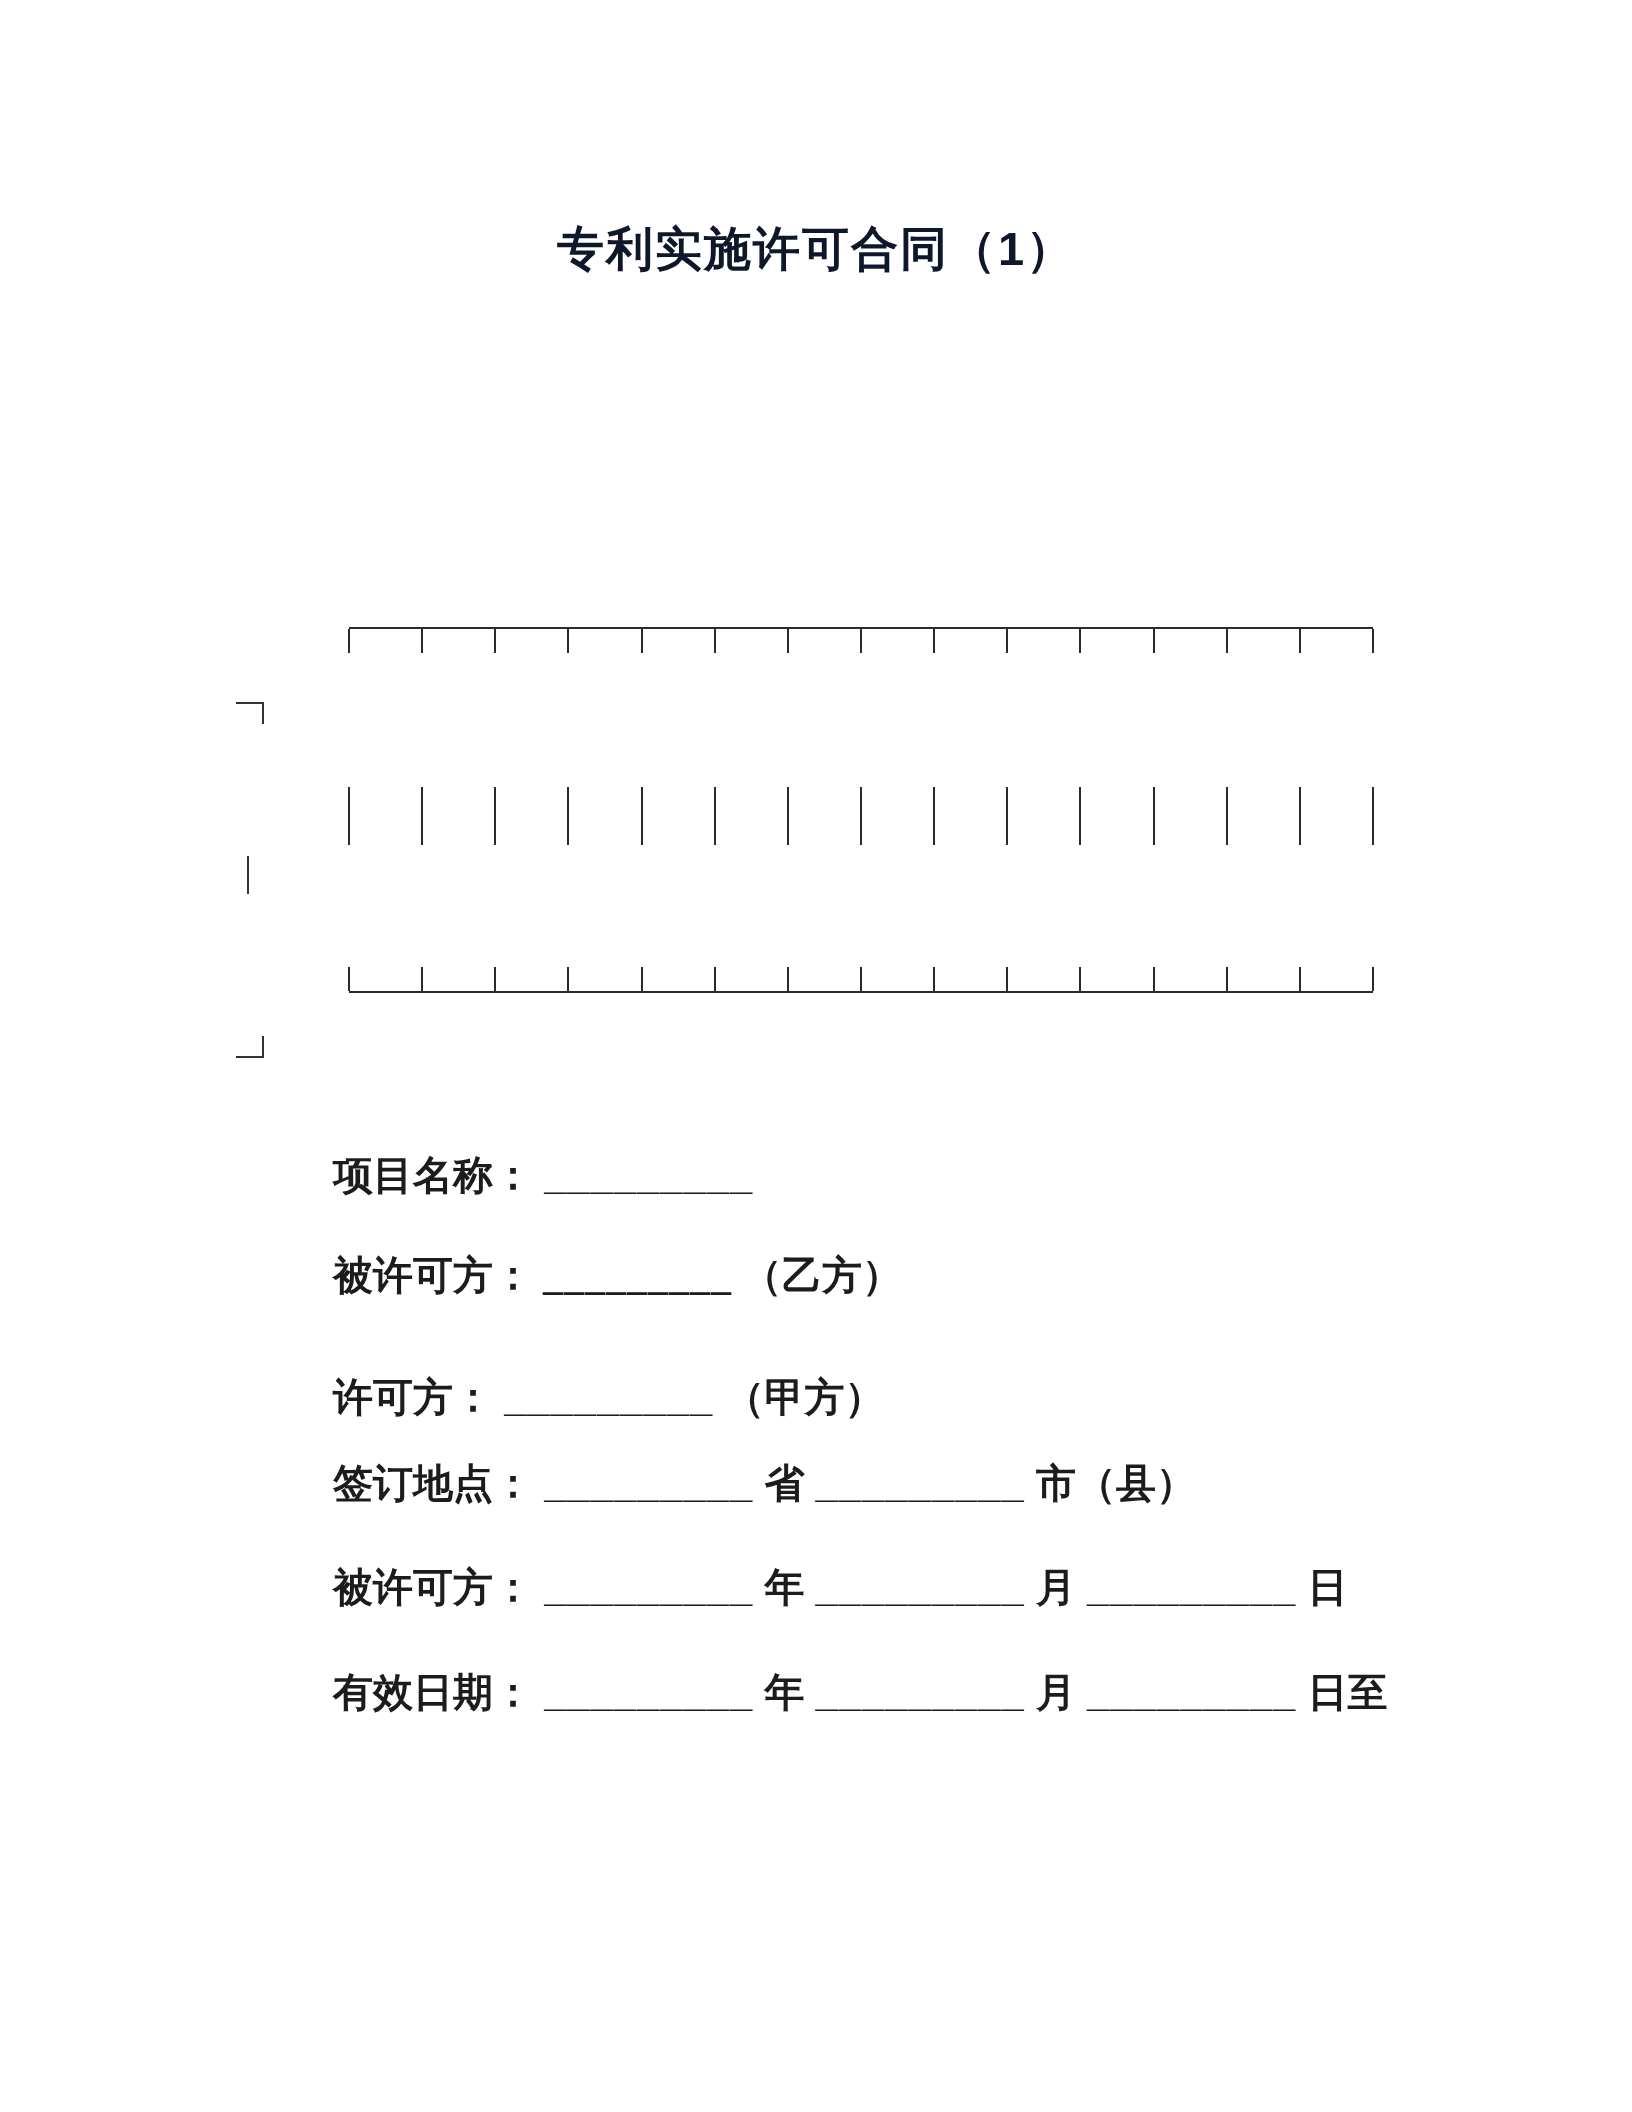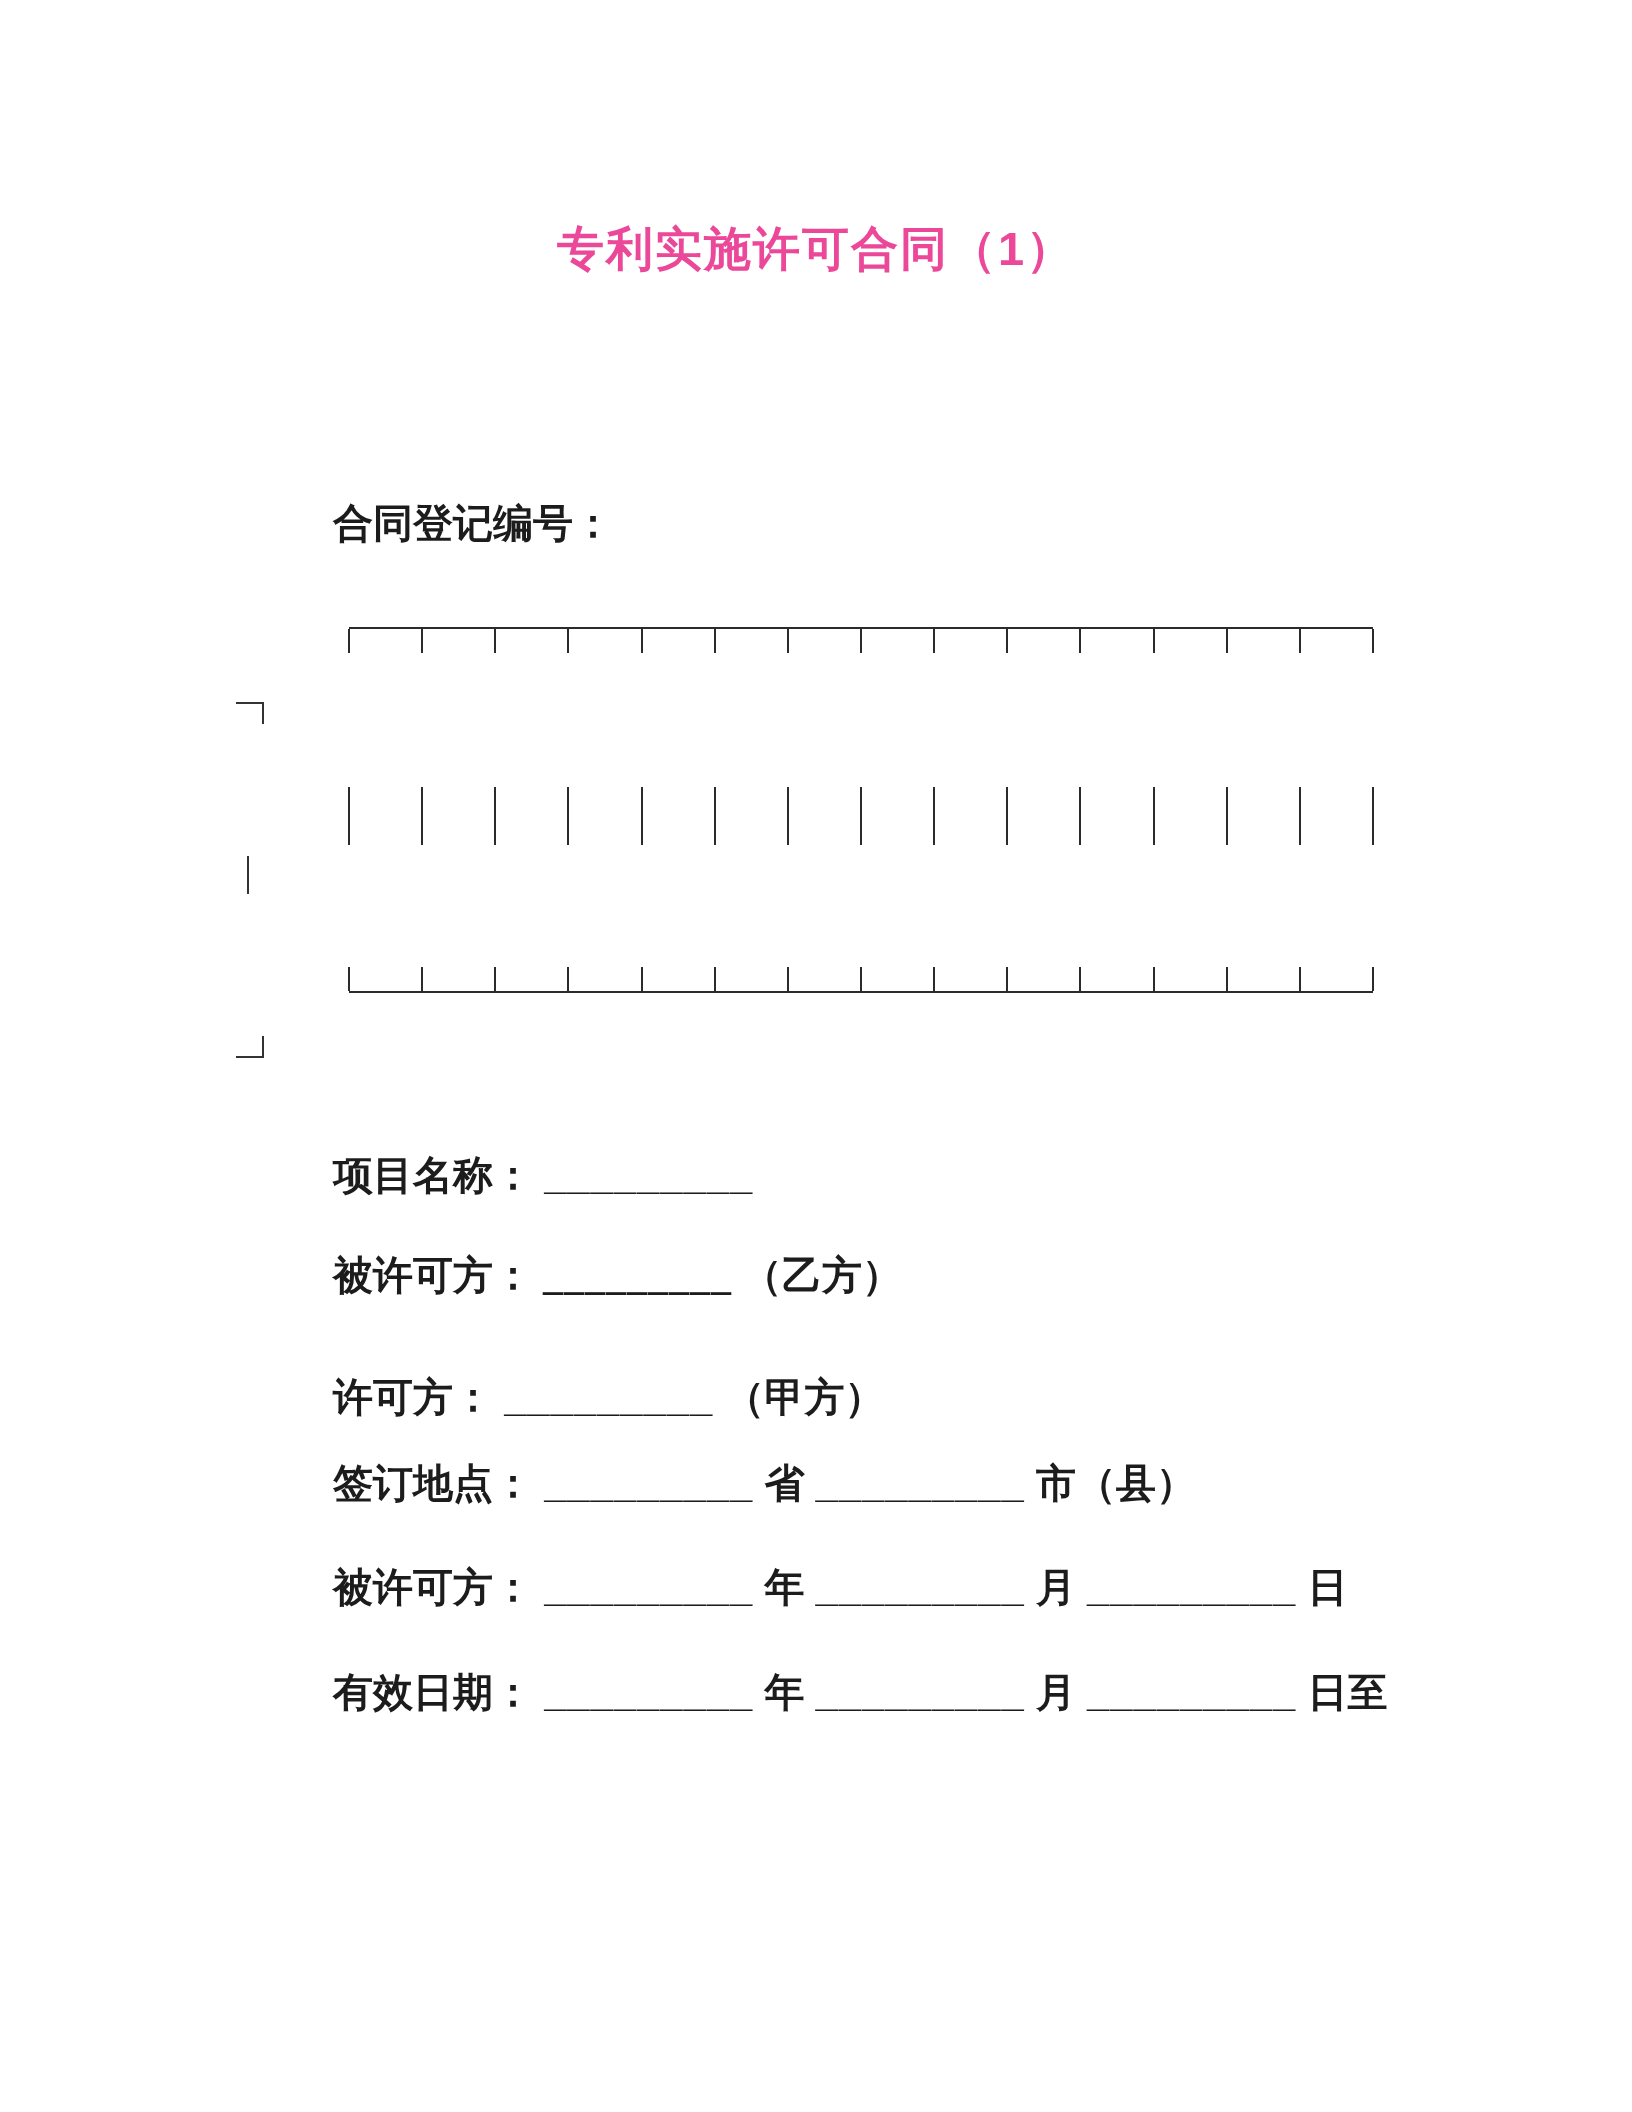--- a/index.html
+++ b/index.html
@@ -18,21 +18,21 @@
   }
   .doc-title {
     position: absolute;
     top: 218px;
     left: 0;
     width: 100%;
     text-align: center;
     font-size: 47px;
     font-weight: 700;
     letter-spacing: 2px;
-    color: #ec4899;
+    color: #0f172a;
   }
   .reg-label {
     position: absolute;
     left: 333px;
     top: 496px;
     font-size: 40px;
     font-weight: 600;
     color: #1c1c1c;
   }
   
@@ -102,21 +102,20 @@
   .line-6 { top: 1665px; }
   .line-7 { top: 1745px; left: 240px; }
 </style>
 </head>
 <body>
 
 <div class="page">
 
   <div class="doc-title">专利实施许可合同（1）</div>
 
-  <div class="reg-label">合同登记编号：</div>
 
   <div class="reg-grid">
       <div class="tick-top" style="left: 0%;"></div>
       <div class="tick-mid" style="left: 0%;"></div>
       <div class="tick-bottom" style="left: 0%;"></div>
       <div class="tick-top" style="left: 7.14286%;"></div>
       <div class="tick-mid" style="left: 7.14286%;"></div>
       <div class="tick-bottom" style="left: 7.14286%;"></div>
       <div class="tick-top" style="left: 14.2857%;"></div>
       <div class="tick-mid" style="left: 14.2857%;"></div>

